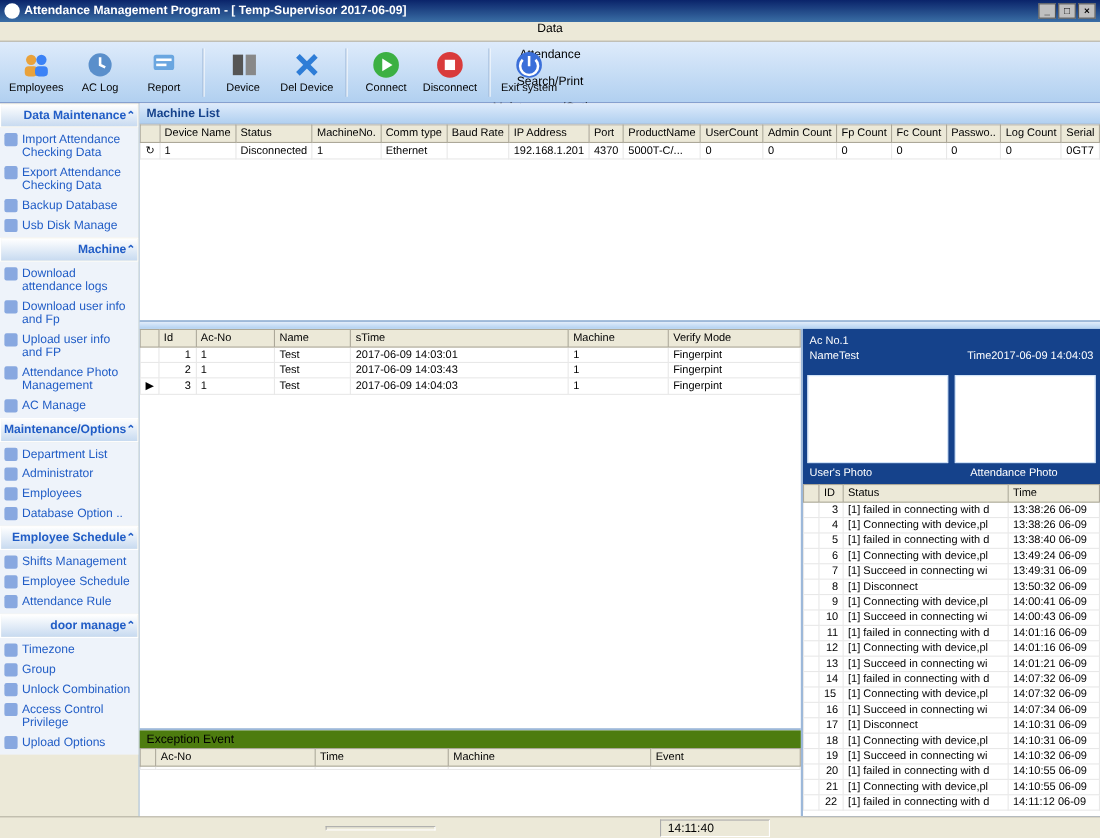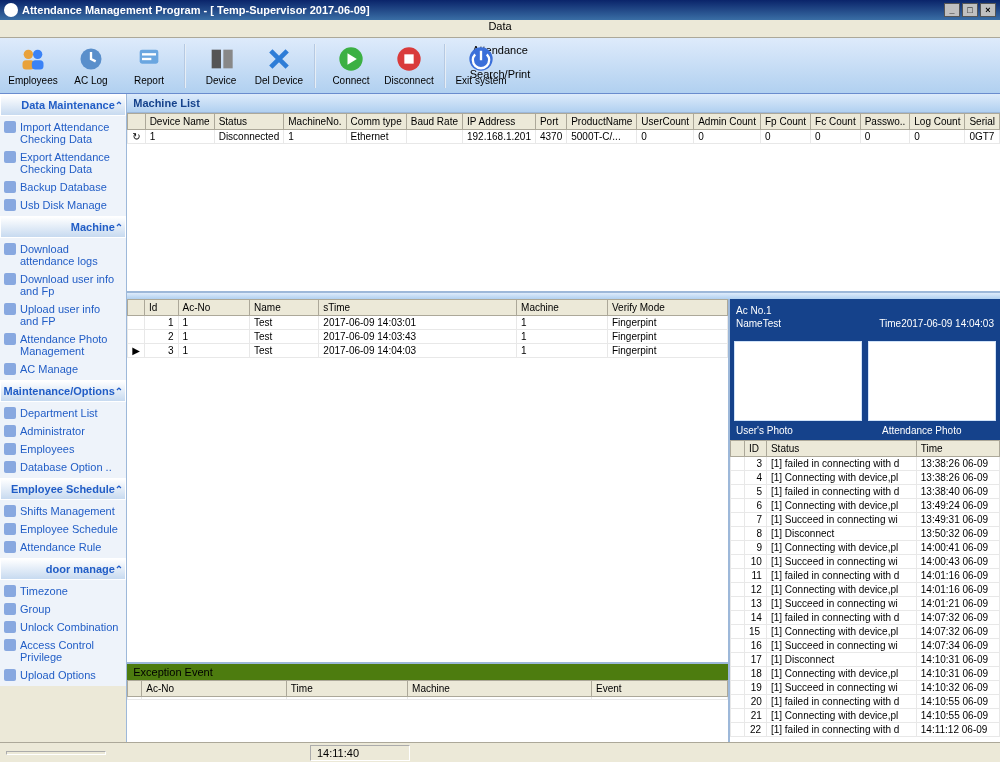--- a/index.html
+++ b/index.html
@@ -36,21 +36,21 @@
 .exc-wrap { height: 80px; border-top: 2px solid #9db8d9; }
 .exc-title { padding: 2px 6px; background: #4d7c0f; color: #000; }
 .right-panel { width: 270px; background: #15428b; color: #fff; display: flex; flex-direction: column; }
 .info-box { padding: 6px; font-size: 10px; }
 .info-row { display: flex; gap: 0; margin-bottom: 2px; }
 .photo-row { display: flex; gap: 6px; padding: 4px; }
 .photo { flex: 1; height: 80px; background: #fff; border: 1px solid #cfe2f8; }
 .photo-labs { display: flex; font-size: 10px; padding: 0 6px 4px; gap: 34px; }
 .photo-labs span { flex: 1; }
 .status-grid-wrap { flex: 1; background: #fff; color: #000; overflow: auto; }
-.statusbar { height: 20px; background: #ece9d8; border-top: 1px solid #aca899; display: flex; align-items: center; padding: 0 6px; }
+.statusbar { height: 20px; background: #ece9d8; border-top: 1px solid #aca899; display: flex; align-items: center; padding: 0 6px; justify-content: center; }
 .statusbar .cell { border: 1px inset #fff; padding: 1px 6px; margin-right: 4px; min-width: 100px; }
 .statusbar .cell.time { margin-left: 200px; }
 .ticon svg { width: 100%; height: 100%; }
 .row-marker { width: 14px; background: #ece9d8; border: 1px solid #aca899; }
 </style>
 </head>
 <body>
 
 <div class="titlebar">
   <span class="icon"></span>

